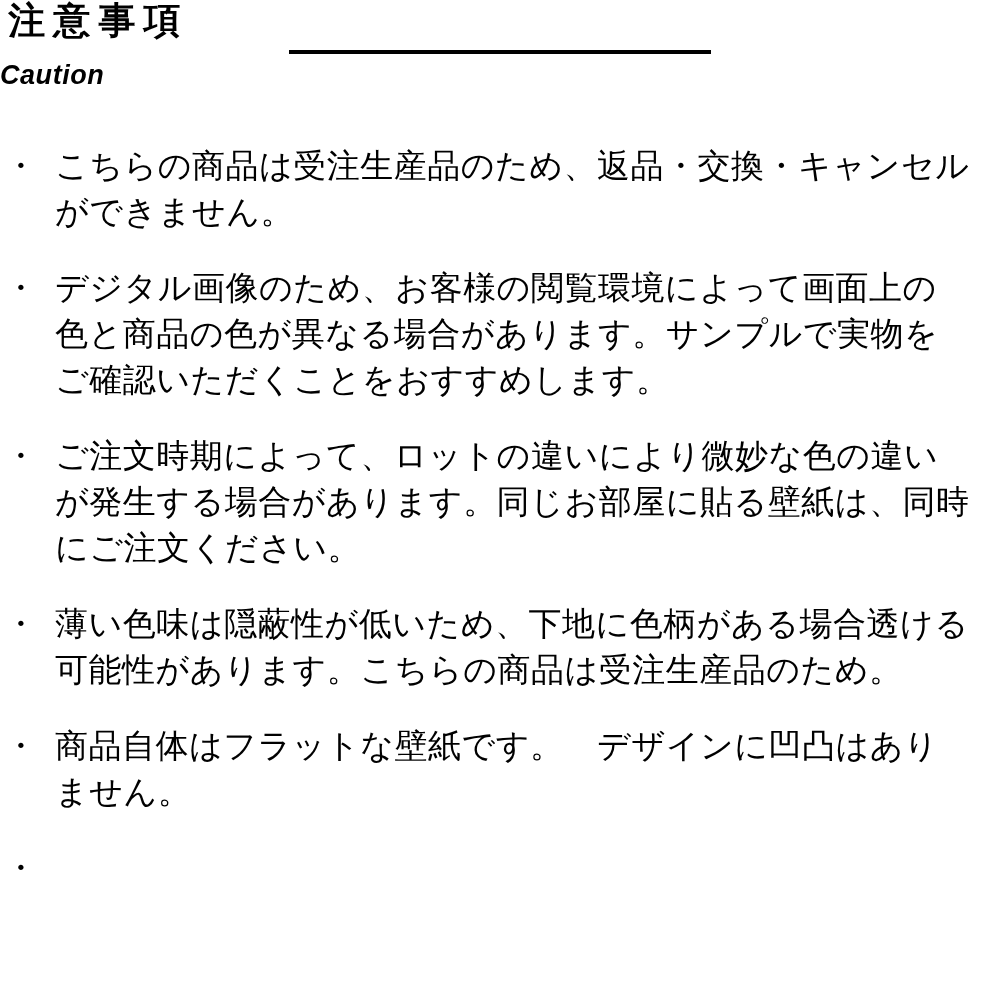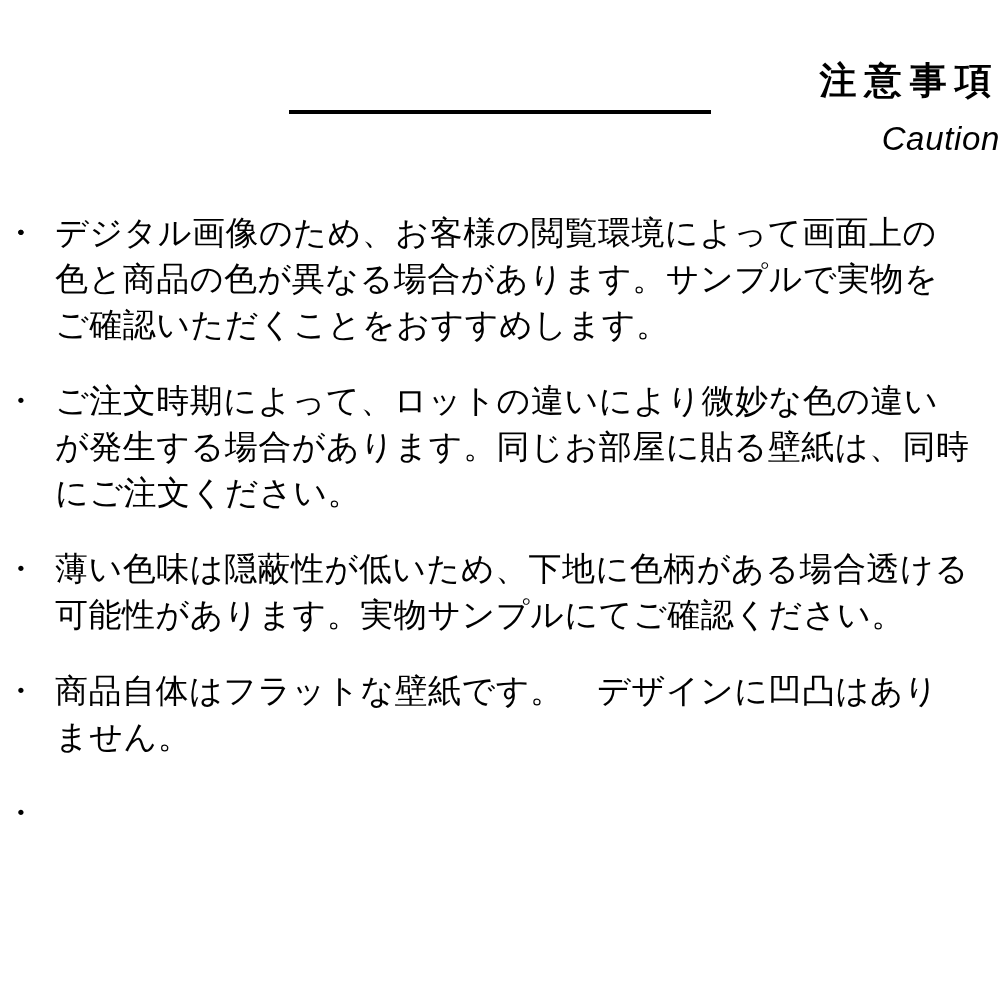--- a/index.html
+++ b/index.html
@@ -13,41 +13,40 @@
     color: #000000;
     font-family: "Liberation Sans", "DejaVu Sans", sans-serif;
     overflow: hidden;
   }
   .sheet {
     width: 1000px;
     height: 1000px;
     box-sizing: border-box;
   }
   .header {
-    text-align: right;
-    padding-top: 60px;
+    text-align: left;
   }
   .title-ja {
     margin: 0;
     font-size: 37px;
     font-weight: 700;
     letter-spacing: 0.22em;
     text-indent: 0.22em;
     line-height: 1.15;
   }
   .divider {
     width: 422px;
     height: 4px;
     background: #000000;
     margin: 7px auto 5px auto;
   }
   .title-en {
-    font-size: 33px;
+    font-size: 27px;
     font-style: italic;
-    font-weight: 400;
+    font-weight: 700;
     letter-spacing: 0.02em;
     line-height: 1.2;
   }
   .notes {
     list-style: none;
     margin: 52px 0 0 0;
     padding: 0 30px 0 0;
   }
   .note {
     position: relative;
@@ -72,32 +71,33 @@
 
   <header class="header">
     <h1 class="title-ja">注意事項</h1>
     <div class="divider"></div>
     <div class="title-en">Caution</div>
   </header>
 
   <ul class="notes">
     <li class="note">
       <span class="marker">・</span>
+      <span class="note-text">こちらの商品は受注生産品のため、返品・交換・キャンセルができません。</span>
     </li>
     <li class="note">
       <span class="marker">・</span>
       <span class="note-text">デジタル画像のため、お客様の閲覧環境によって画面上の色と商品の色が異なる場合があります。サンプルで実物をご確認いただくことをおすすめします。</span>
     </li>
     <li class="note">
       <span class="marker">・</span>
       <span class="note-text">ご注文時期によって、ロットの違いにより微妙な色の違いが発生する場合があります。同じお部屋に貼る壁紙は、同時にご注文ください。</span>
     </li>
     <li class="note">
       <span class="marker">・</span>
-      <span class="note-text">薄い色味は隠蔽性が低いため、下地に色柄がある場合透ける可能性があります。実物サンプルにてご確認ください。</span>
+      <span class="note-text">薄い色味は隠蔽性が低いため、下地に色柄がある場合透ける可能性があります。こちらの商品は受注生産品のため。</span>
     </li>
     <li class="note">
       <span class="marker">・</span>
       <span class="note-text">商品自体はフラットな壁紙です。　デザインに凹凸はありません。</span>
     </li>
     <li class="note">
       <span class="marker">・</span>
     </li>
   </ul>
 

